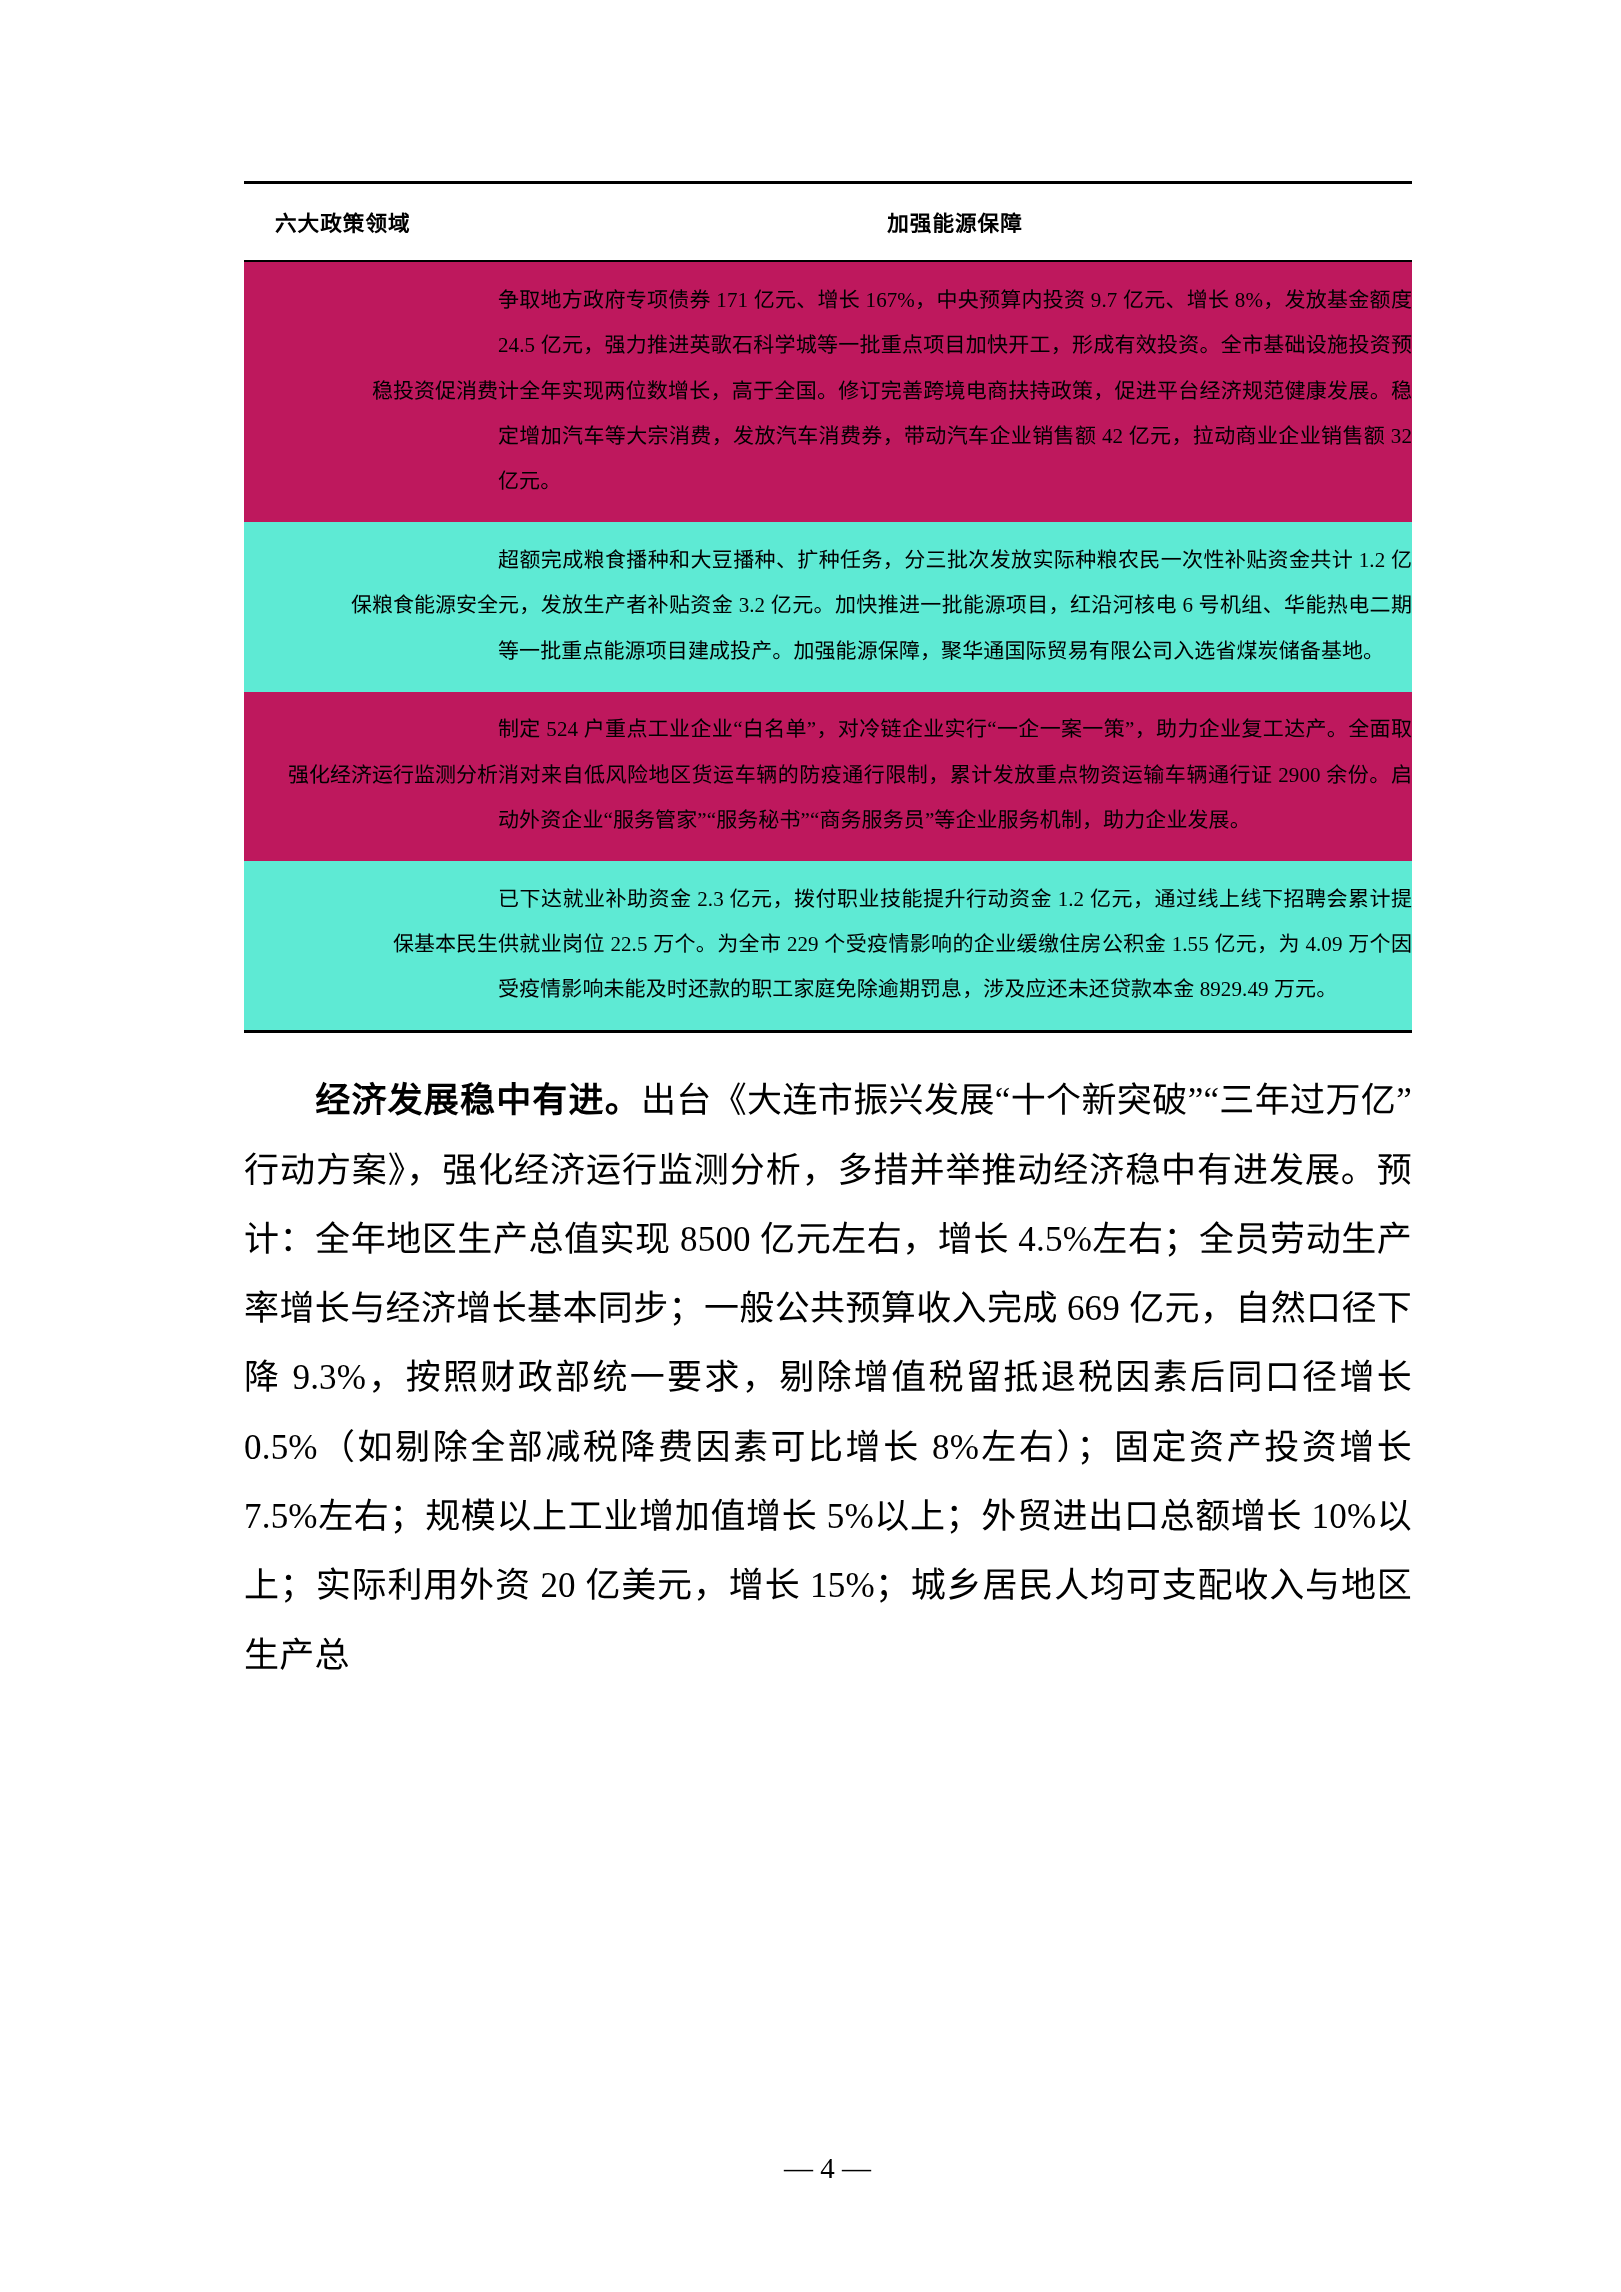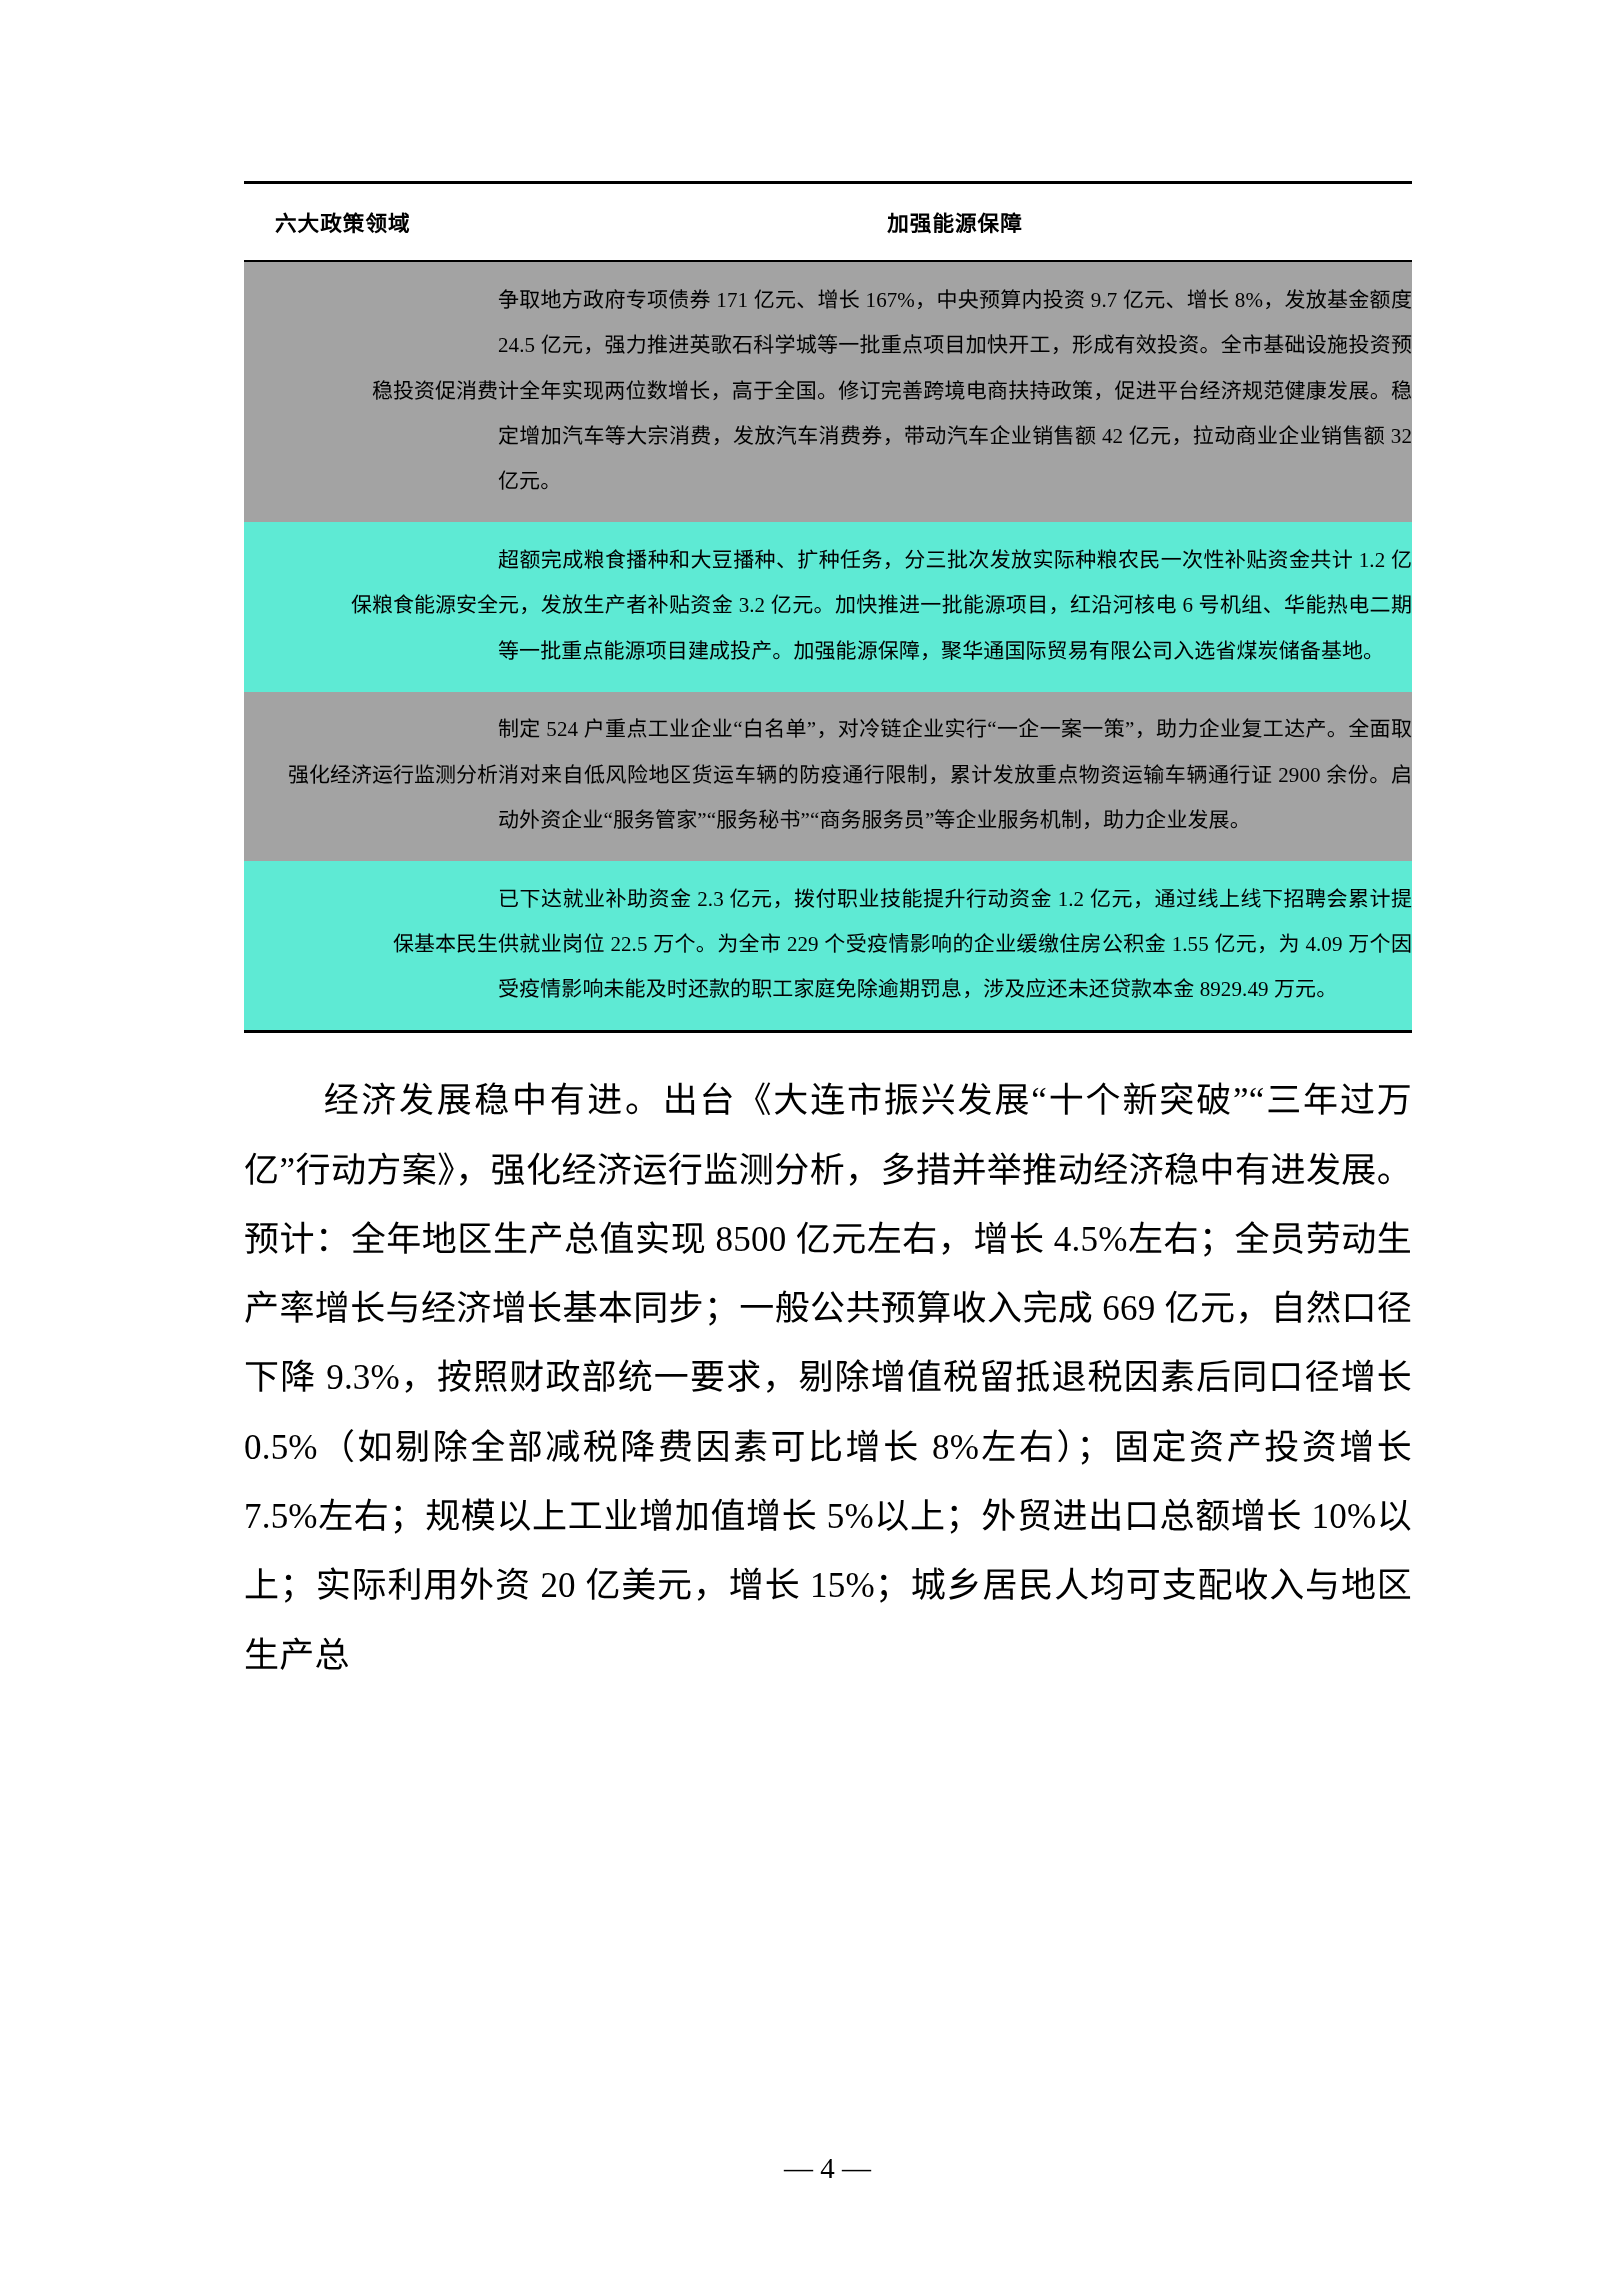--- a/index.html
+++ b/index.html
@@ -74,42 +74,41 @@
   }
 
   td.cell-effect {
     padding-left: 15.7px;
     padding-right: 21.6px;
     text-align: justify;
     text-justify: inter-ideograph;
     letter-spacing: 0.1px;
   }
 
-  tr.shaded td { background: #a3a3a3; }
+  tr.shaded td { background: #be185d; }
   tr.plain td  { background: #5eead4; }
 
   tr.last-row td {
     border-bottom: 3.9px solid #000;
   }
 
   
   .body-block {
     margin-top: 33px;
     font-family: "Liberation Serif", "DejaVu Serif", serif;
     font-size: 35px;
     line-height: 1.98;
     text-align: justify;
     text-justify: inter-ideograph;
     letter-spacing: 0.2px;
   }
   .body-block .indent { display: inline-block; width: 71px; }
   .lead-title {
-    font-weight: normal;
+    font-weight: bold;
     letter-spacing: 1px;
-    margin-left: 7px;
   }
 
   
   .footer {
     position: absolute;
     left: 0;
     top: 2152px;
     width: 1621px;
     text-align: center;
     font-size: 29px;

